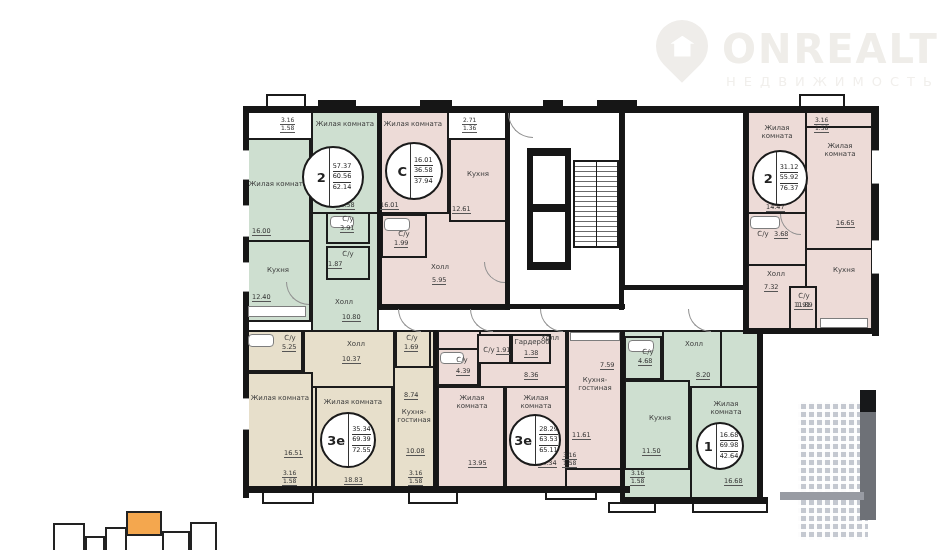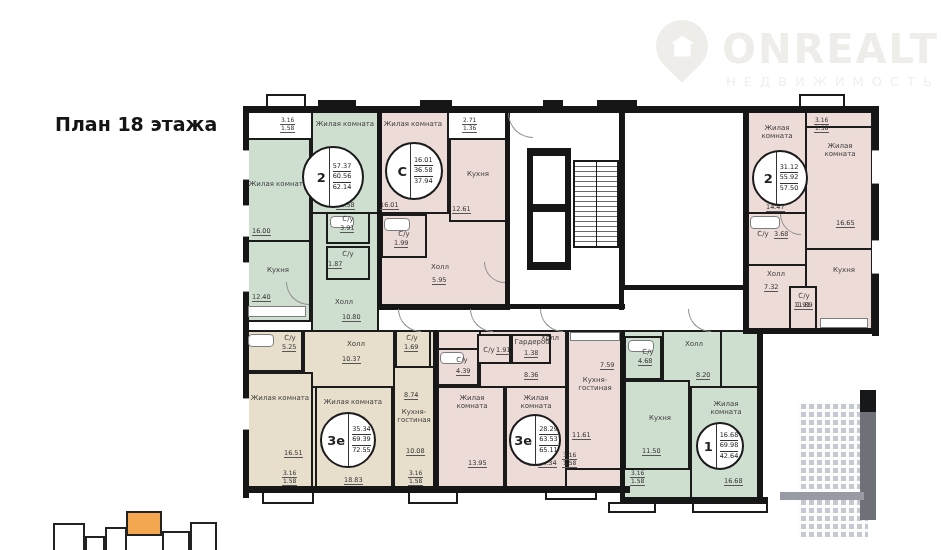--- a/index.html
+++ b/index.html
@@ -58,21 +58,20 @@
 </head>
 <body>
 
 <div class="canvas">
 
   <div class="bldg"></div>
   <div class="bldg2"></div>
   <div class="bldg2cap"></div>
   <div class="bldg3"></div>
 
-  <div class="t3">План 18 этажа</div>
 
   <div class="pin">
       <div class="house"></div>
     </div>
   <div class="lg1">ONREALT</div>
   <div class="lg2">НЕДВИЖИМОСТЬ</div>
 
   <div class="room g z1" style="left:245px;top:138px;width:66px;height:104px"></div>
   <div class="room g z1" style="left:245px;top:240px;width:66px;height:82px"></div>
   <div class="room g z1" style="left:311px;top:108px;width:68px;height:106px"></div>
@@ -190,21 +189,21 @@
       <i>16.01</i>
       <i>36.58</i>
       <i>37.94</i>
     </span>
   </div>
   <div class="ring" style="left:752px;top:150px;width:56px;height:56px">
     <span class="rtype">2</span>
     <span class="rvals">
       <i>31.12</i>
       <i>55.92</i>
-      <i>57.50</i>
+      <i>76.37</i>
     </span>
   </div>
   <div class="ring" style="left:320px;top:412px;width:56px;height:56px">
     <span class="rtype">3е</span>
     <span class="rvals">
       <i>35.34</i>
       <i>69.39</i>
       <i>72.55</i>
     </span>
   </div>

